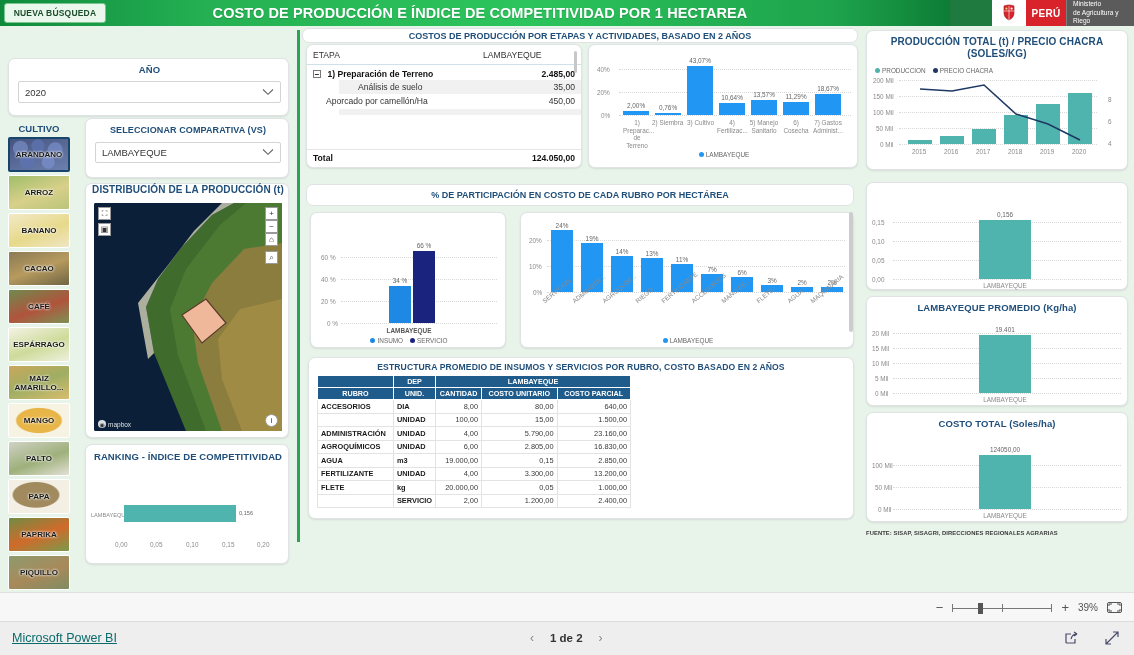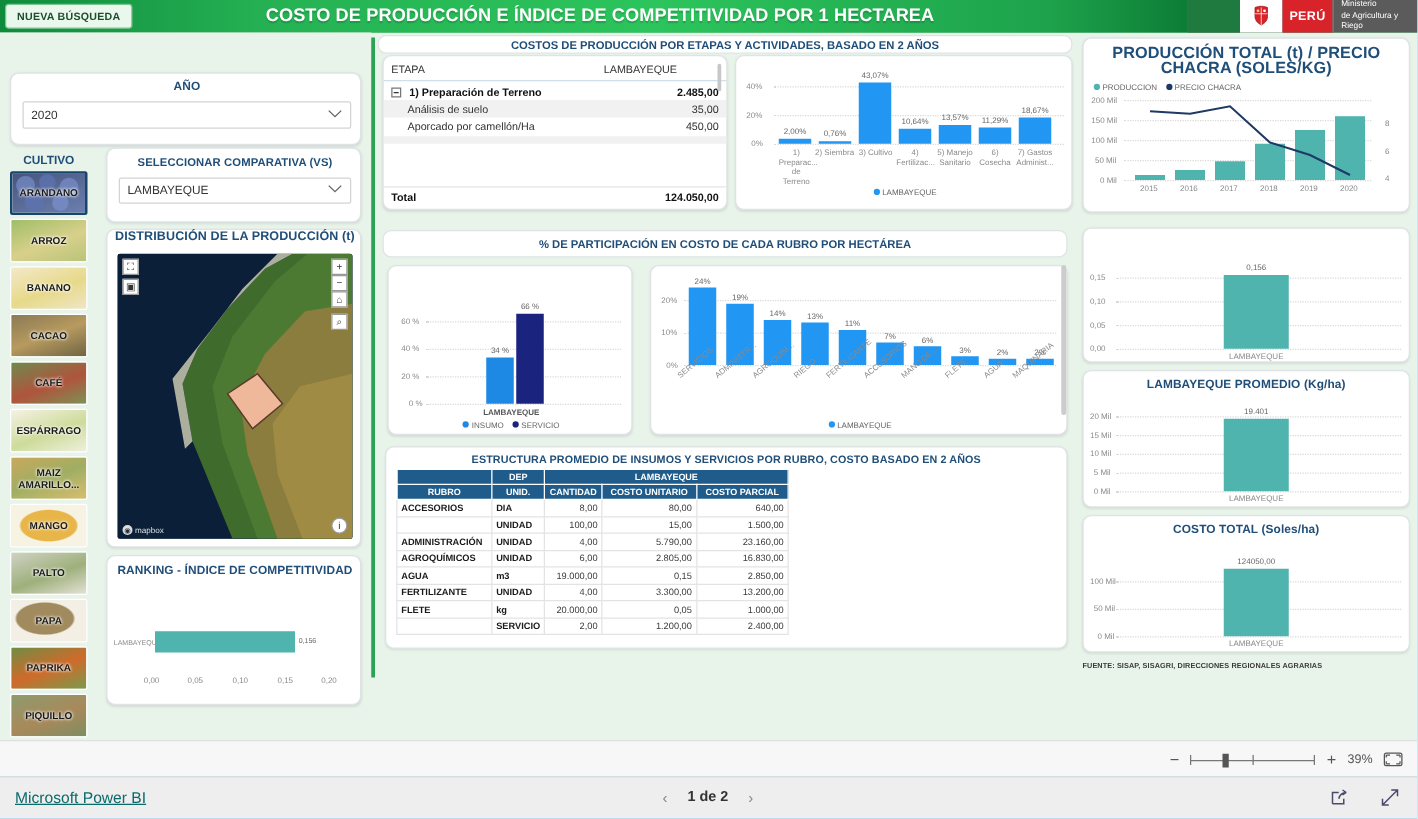--- a/index.html
+++ b/index.html
@@ -1,21 +1,21 @@
 <!DOCTYPE html>
 <html lang="es"><head>
 <meta charset="utf-8">
 <style>
   * { box-sizing: border-box; margin: 0; padding: 0; }
   html, body {
     width: 1134px; height: 655px;
     font-family: "Liberation Sans", sans-serif;
     background: #ffffff; overflow: hidden;
   }
-  #app { position: relative; width: 1134px; height: 655px; background:#0ea5e9; }
+  #app { position: relative; width: 1134px; height: 655px; background:#eab308; }
 
   
   #canvas {
     position:absolute; left:0; top:0; width:1134px; height:592px;
     background:#e8f3ea; overflow:hidden;
   }
 
   
   .topbar { position:absolute; left:0; top:0; width:1134px; height:26px;
             background:#1f9c4a; }
@@ -94,21 +94,21 @@
   .sec-head { position:absolute; background:#ffffff; border:1px solid #dfe3e6;
       border-radius:7px; display:flex; align-items:center; justify-content:center;
       color:#1f4e79; font-weight:bold; font-size:9px; }
 
   
   .matrix { left:306px; top:44px; width:276px; height:124px; }
   .mx-row { display:flex; font-size:8.6px; color:#333; }
   .mx-head { border-bottom:1px solid #cfe0ea; padding:3px 6px 4px 6px; }
   .mx-cell-l { flex:1; }
   .mx-cell-r { width:92px; text-align:right; }
-  .mx-band { background:#f1f1f1; }
+  .mx-band { background:#f1f1f1;margin-left:32px; }
 
   
   .chart { position:absolute; }
   .axis-lab { position:absolute; font-size:6.4px; color:#8a8a8a; white-space:nowrap; }
   .gridline { position:absolute; border-top:1px dotted #d9d9d9; }
   .bar { position:absolute; }
   .dlabel { position:absolute; font-size:6.4px; color:#666; white-space:nowrap; text-align:center; }
   .legend { position:absolute; display:flex; gap:7px; align-items:center;
       font-size:6.4px; color:#666; }
   .legend .sw { width:5px; height:5px; border-radius:50%; display:inline-block; margin-right:2px;}
@@ -371,21 +371,21 @@
         <div class="dlabel" style="left:222px; top:40px; width:34px;">18,67%</div>
         <div class="axis-lab" style="left:223px; top:74px; width:32px; white-space:normal; text-align:center; line-height:7.5px;">7) Gastos<br>Administ...</div>
 
         <div class="legend" style="left:0; top:106px; width:270px; justify-content:center;">
           <span><i class="sw" style="background:#2196f3;"></i><span>LAMBAYEQUE</span></span>
         </div>
       </div>
     </div>
 
     <div class="card" style="left:866px; top:30px; width:262px; height:140px;">
-      <div class="card-title" style="padding:5px 14px 0 14px; line-height:12px; font-size:13px;">PRODUCCIÓN TOTAL (t) / PRECIO CHACRA (SOLES/KG)</div>
+      <div class="card-title" style="padding:5px 14px 0 14px; line-height:12px; font-size:10px;">PRODUCCIÓN TOTAL (t) / PRECIO CHACRA (SOLES/KG)</div>
       <div class="legend" style="left:8px; top:36px;">
         <span><i class="sw" style="background:#4fb3ae;"></i><span>PRODUCCION</span></span>
         <span><i class="sw" style="background:#1f3864;"></i><span>PRECIO CHACRA</span></span>
       </div>
       <div class="chart" style="left:0; top:46px; width:262px; height:94px;">
         <div class="axis-lab" style="left:6px; top:0px;">200 Mil</div>
         <div class="axis-lab" style="left:6px; top:16px;">150 Mil</div>
         <div class="axis-lab" style="left:6px; top:32px;">100 Mil</div>
         <div class="axis-lab" style="left:9px; top:48px;">50 Mil</div>
         <div class="axis-lab" style="left:13px; top:64px;">0 Mil</div>

